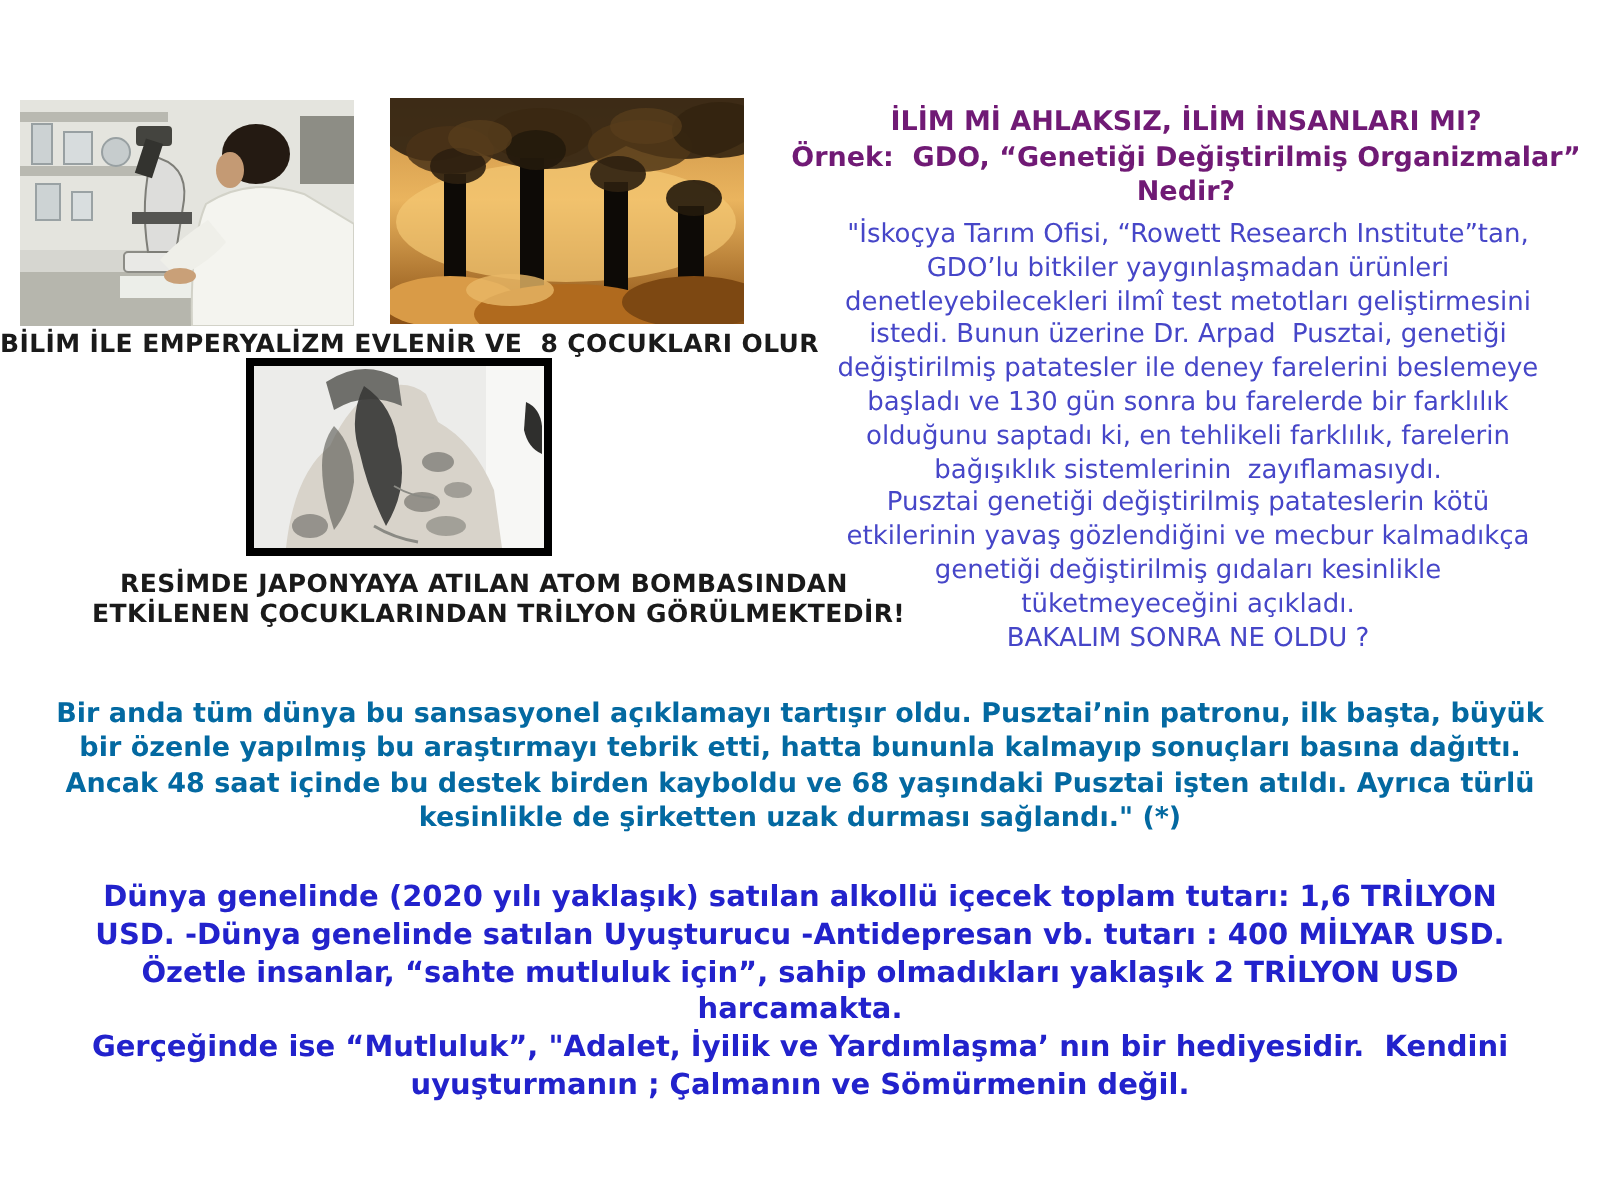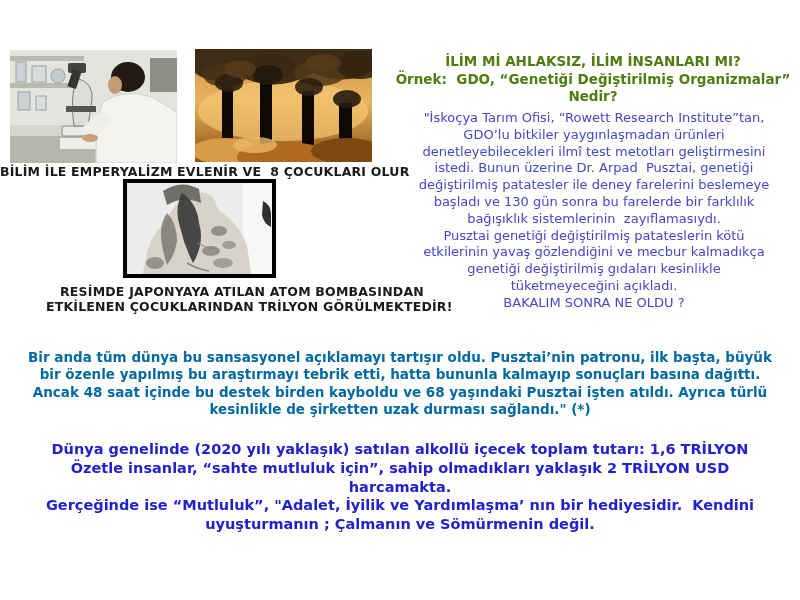--- a/index.html
+++ b/index.html
@@ -20,21 +20,21 @@
     position:absolute;left:123px;top:179px;width:153px;height:99px;
     border:4px solid #000;box-sizing:border-box;background:#ececea;
   }
   #caption-bottom{
     position:absolute;left:10px;top:284px;width:392px;text-align:center;
     font-weight:bold;font-size:12.5px;line-height:15px;color:#1a1a1a;letter-spacing:.2px;margin-left:36px;
   }
   
   #heading{
     position:absolute;left:388px;top:53px;width:410px;text-align:center;
-    font-weight:bold;font-size:13.5px;line-height:17.5px;color:#4d7c0f;
+    font-weight:bold;font-size:13.5px;line-height:17.5px;color:#701a75;
   }
   #intro-para{
     position:absolute;left:390px;top:110px;width:408px;text-align:center;
     font-size:13px;line-height:16.8px;color:#4646c8;
   }
   
   #red-para{
     position:absolute;left:10px;top:349px;width:780px;text-align:center;
     font-weight:bold;font-size:13.5px;line-height:17.4px;color:#0369a1;
   }
@@ -138,37 +138,39 @@
       <div class="line">Nedir?</div>
     </div>
 
     <div id="intro-para">
       <div class="line">"İskoçya Tarım Ofisi, “Rowett Research Institute”tan,</div>
       <div class="line">GDO’lu bitkiler yaygınlaşmadan ürünleri</div>
       <div class="line">denetleyebilecekleri ilmî test metotları geliştirmesini</div>
       <div class="line">istedi. Bunun üzerine Dr. Arpad  Pusztai, genetiği</div>
       <div class="line">değiştirilmiş patatesler ile deney farelerini beslemeye</div>
       <div class="line">başladı ve 130 gün sonra bu farelerde bir farklılık</div>
+      <div class="line">olduğunu saptadı ki, en tehlikeli farklılık, farelerin</div>
       <div class="line">bağışıklık sistemlerinin  zayıflamasıydı.</div>
       <div class="line">Pusztai genetiği değiştirilmiş patateslerin kötü</div>
       <div class="line">etkilerinin yavaş gözlendiğini ve mecbur kalmadıkça</div>
       <div class="line">genetiği değiştirilmiş gıdaları kesinlikle</div>
       <div class="line">tüketmeyeceğini açıkladı.</div>
       <div class="line">BAKALIM SONRA NE OLDU ?</div>
     </div>
   </div>
 
   <div id="red-para">
     <div class="line">Bir anda tüm dünya bu sansasyonel açıklamayı tartışır oldu. Pusztai’nin patronu, ilk başta, büyük</div>
     <div class="line">bir özenle yapılmış bu araştırmayı tebrik etti, hatta bununla kalmayıp sonuçları basına dağıttı.</div>
     <div class="line">Ancak 48 saat içinde bu destek birden kayboldu ve 68 yaşındaki Pusztai işten atıldı. Ayrıca türlü</div>
     <div class="line">kesinlikle de şirketten uzak durması sağlandı." (*)</div>
   </div>
 
   <div id="blue-para">
     <div class="line">Dünya genelinde (2020 yılı yaklaşık) satılan alkollü içecek toplam tutarı: 1,6 TRİLYON</div>
+    <div class="line">USD. -Dünya genelinde satılan Uyuşturucu -Antidepresan vb. tutarı : 400 MİLYAR USD.</div>
     <div class="line">Özetle insanlar, “sahte mutluluk için”, sahip olmadıkları yaklaşık 2 TRİLYON USD</div>
     <div class="line">harcamakta.</div>
     <div class="line">Gerçeğinde ise “Mutluluk”, "Adalet, İyilik ve Yardımlaşma’ nın bir hediyesidir.  Kendini</div>
     <div class="line">uyuşturmanın ; Çalmanın ve Sömürmenin değil.</div>
   </div>
 
 </div>
 
 </body></html>

